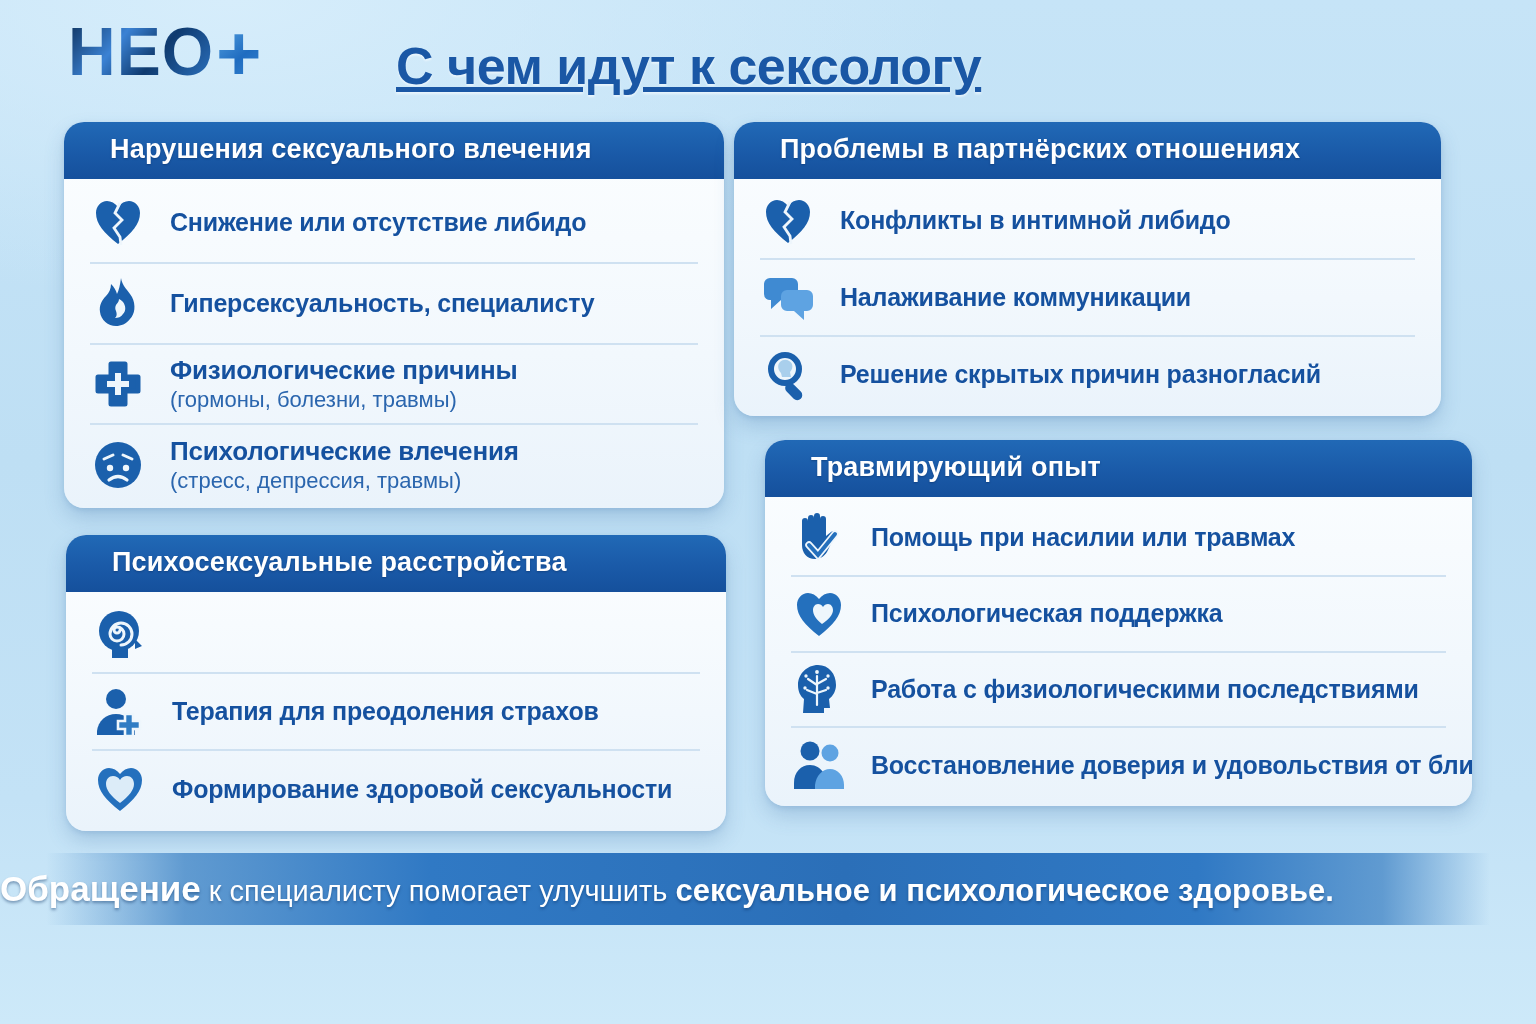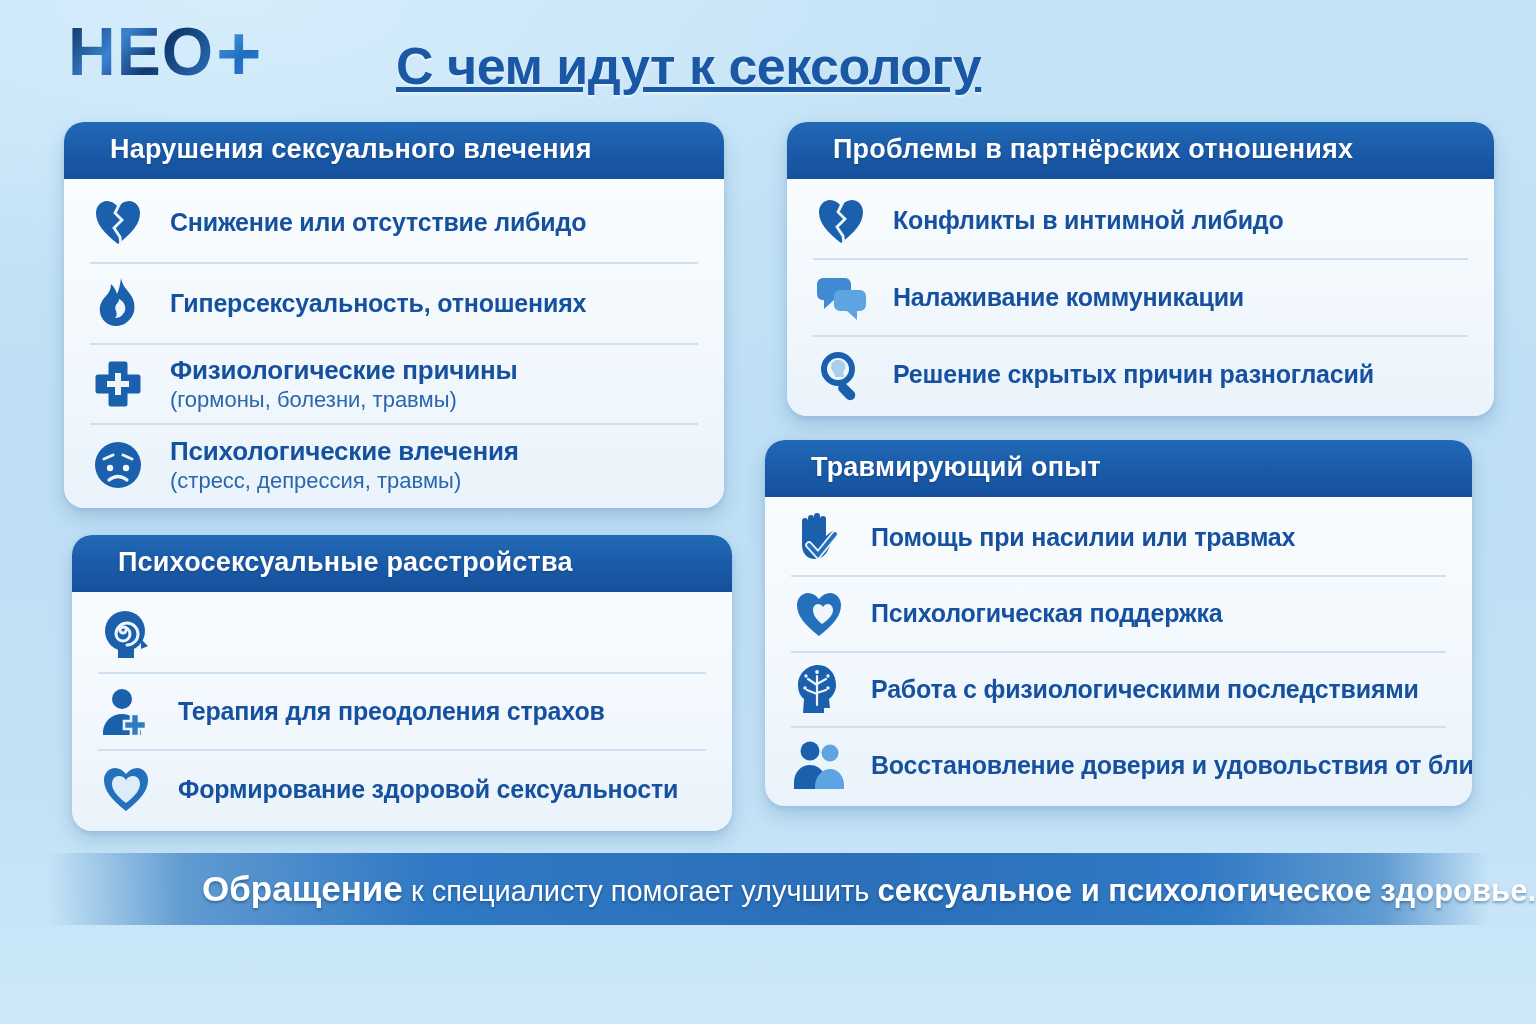--- a/index.html
+++ b/index.html
@@ -22,39 +22,39 @@
     -webkit-background-clip:text;background-clip:text;color:transparent;
     font-size:78px;line-height:.9;margin-left:2px;}
   .page-title{position:absolute;left:388px;top:28px;
     font-size:52px;font-weight:800;color:#1a57a5;letter-spacing:-.5px;
     text-shadow:0 2px 2px rgba(255,255,255,.55);}
   
   .card{position:absolute;border-radius:20px;overflow:hidden;display:flex;flex-direction:column;
     box-shadow:0 10px 20px rgba(50,100,160,.22), 0 2px 5px rgba(50,100,160,.15);
     background:linear-gradient(180deg,#fcfeff 0%,#f2f8fd 60%,#eaf3fb 100%);}
   .pos-tl{left:64px;  top:122px; width:660px; height:386px;}
-  .pos-bl{left:72px;  top:535px; width:660px; height:296px;}
-  .pos-tr{left:787px; top:122px; width:707px; height:294px;}
+  .pos-bl{left:66px;  top:535px; width:660px; height:296px;}
+  .pos-tr{left:734px; top:122px; width:707px; height:294px;}
   .pos-br{left:765px; top:440px; width:707px; height:366px;}
   .card-header{
     background:linear-gradient(180deg,#2169b6 0%,#1a5aa8 55%,#15509c 100%);
     color:#ffffff;font-size:27px;font-weight:700;letter-spacing:.2px;
     padding:12px 26px 14px 46px;text-shadow:0 1px 2px rgba(0,30,70,.35);flex:none;}
   .card-body{flex:1;display:flex;flex-direction:column;padding:4px 26px;justify-content:center;}
   .item{flex:1;display:flex;align-items:center;gap:24px;min-height:0;}
   .item + .item{border-top:2px solid #cfe1f1;}
   .item-icon{flex:none;width:56px;height:56px;display:flex;align-items:center;justify-content:center;}
   .item-icon svg{width:56px;height:56px;display:block;}
   .item-text{display:flex;flex-direction:column;white-space:nowrap;}
   .item-main{font-size:25px;font-weight:600;color:#15519f;letter-spacing:-.2px;}
   .item-main.bold{font-size:26px;font-weight:800;}
   .item-sub{font-size:22px;font-weight:400;color:#2b66ae;margin-top:1px;}
   
   .banner{position:absolute;left:0;right:0;top:853px;height:72px;
-    display:flex;align-items:center;justify-content:flex-end;
+    display:flex;align-items:center;justify-content:flex-start;
     background:linear-gradient(90deg,
       rgba(62,130,196,0) 3%, rgba(62,130,196,.75) 12%,
       #3079c4 28%, #2b6fb8 55%, #3079c4 78%,
       rgba(62,130,196,.75) 90%, rgba(62,130,196,0) 97%);}
   .banner-text{color:#ffffff;text-shadow:0 2px 3px rgba(0,40,90,.4);white-space:nowrap;}
   .banner-text .seg{vertical-align:baseline;}
   .banner-text .seg.bold{font-weight:800;font-size:31px;}
   .banner-text .seg.regular{font-weight:500;font-size:29px;}
   .banner-text .seg.lead{font-size:35px;}
 </style>
@@ -82,21 +82,21 @@
         </span>
       </div>
       <div class="item">
         <span class="item-icon">
           <svg viewBox="0 0 56 56">
             <path d="M31 3c1 8 7 12 11 19 4 8 3 17-2 22-4 5-9 7-14 7-8 0-15-6-16-14-1-7 2-12 6-16 3-3 5-7 5-12 3 3 5 6 6 10 2-4 3-9 4-16z" fill="#1b60ac"></path>
             <path d="M33 27c3 4 3 9 0 12-2 3-5 4-8 4 2-2 2-4 1-7-1-2-1-4 0-6 1-2 3-3 3-6 2 1 3 2 4 3z" fill="#eef6fc"></path>
           </svg>
         </span>
         <span class="item-text">
-          <span class="item-main">Гиперсексуальность, отношениях</span>
+          <span class="item-main">Гиперсексуальность, специалисту</span>
         </span>
       </div>
       <div class="item">
         <span class="item-icon">
           <svg viewBox="0 0 56 56">
             <path d="M21 8h14v13h13v14H35v13H21V35H8V21h13z" fill="#1b60ac" stroke="#1b60ac" stroke-width="5" stroke-linejoin="round"></path>
             <path d="M25 17h6v8h8v6h-8v8h-6v-8h-8v-6h8z" fill="#eef6fc"></path>
           </svg>
         </span>
         <span class="item-text">

